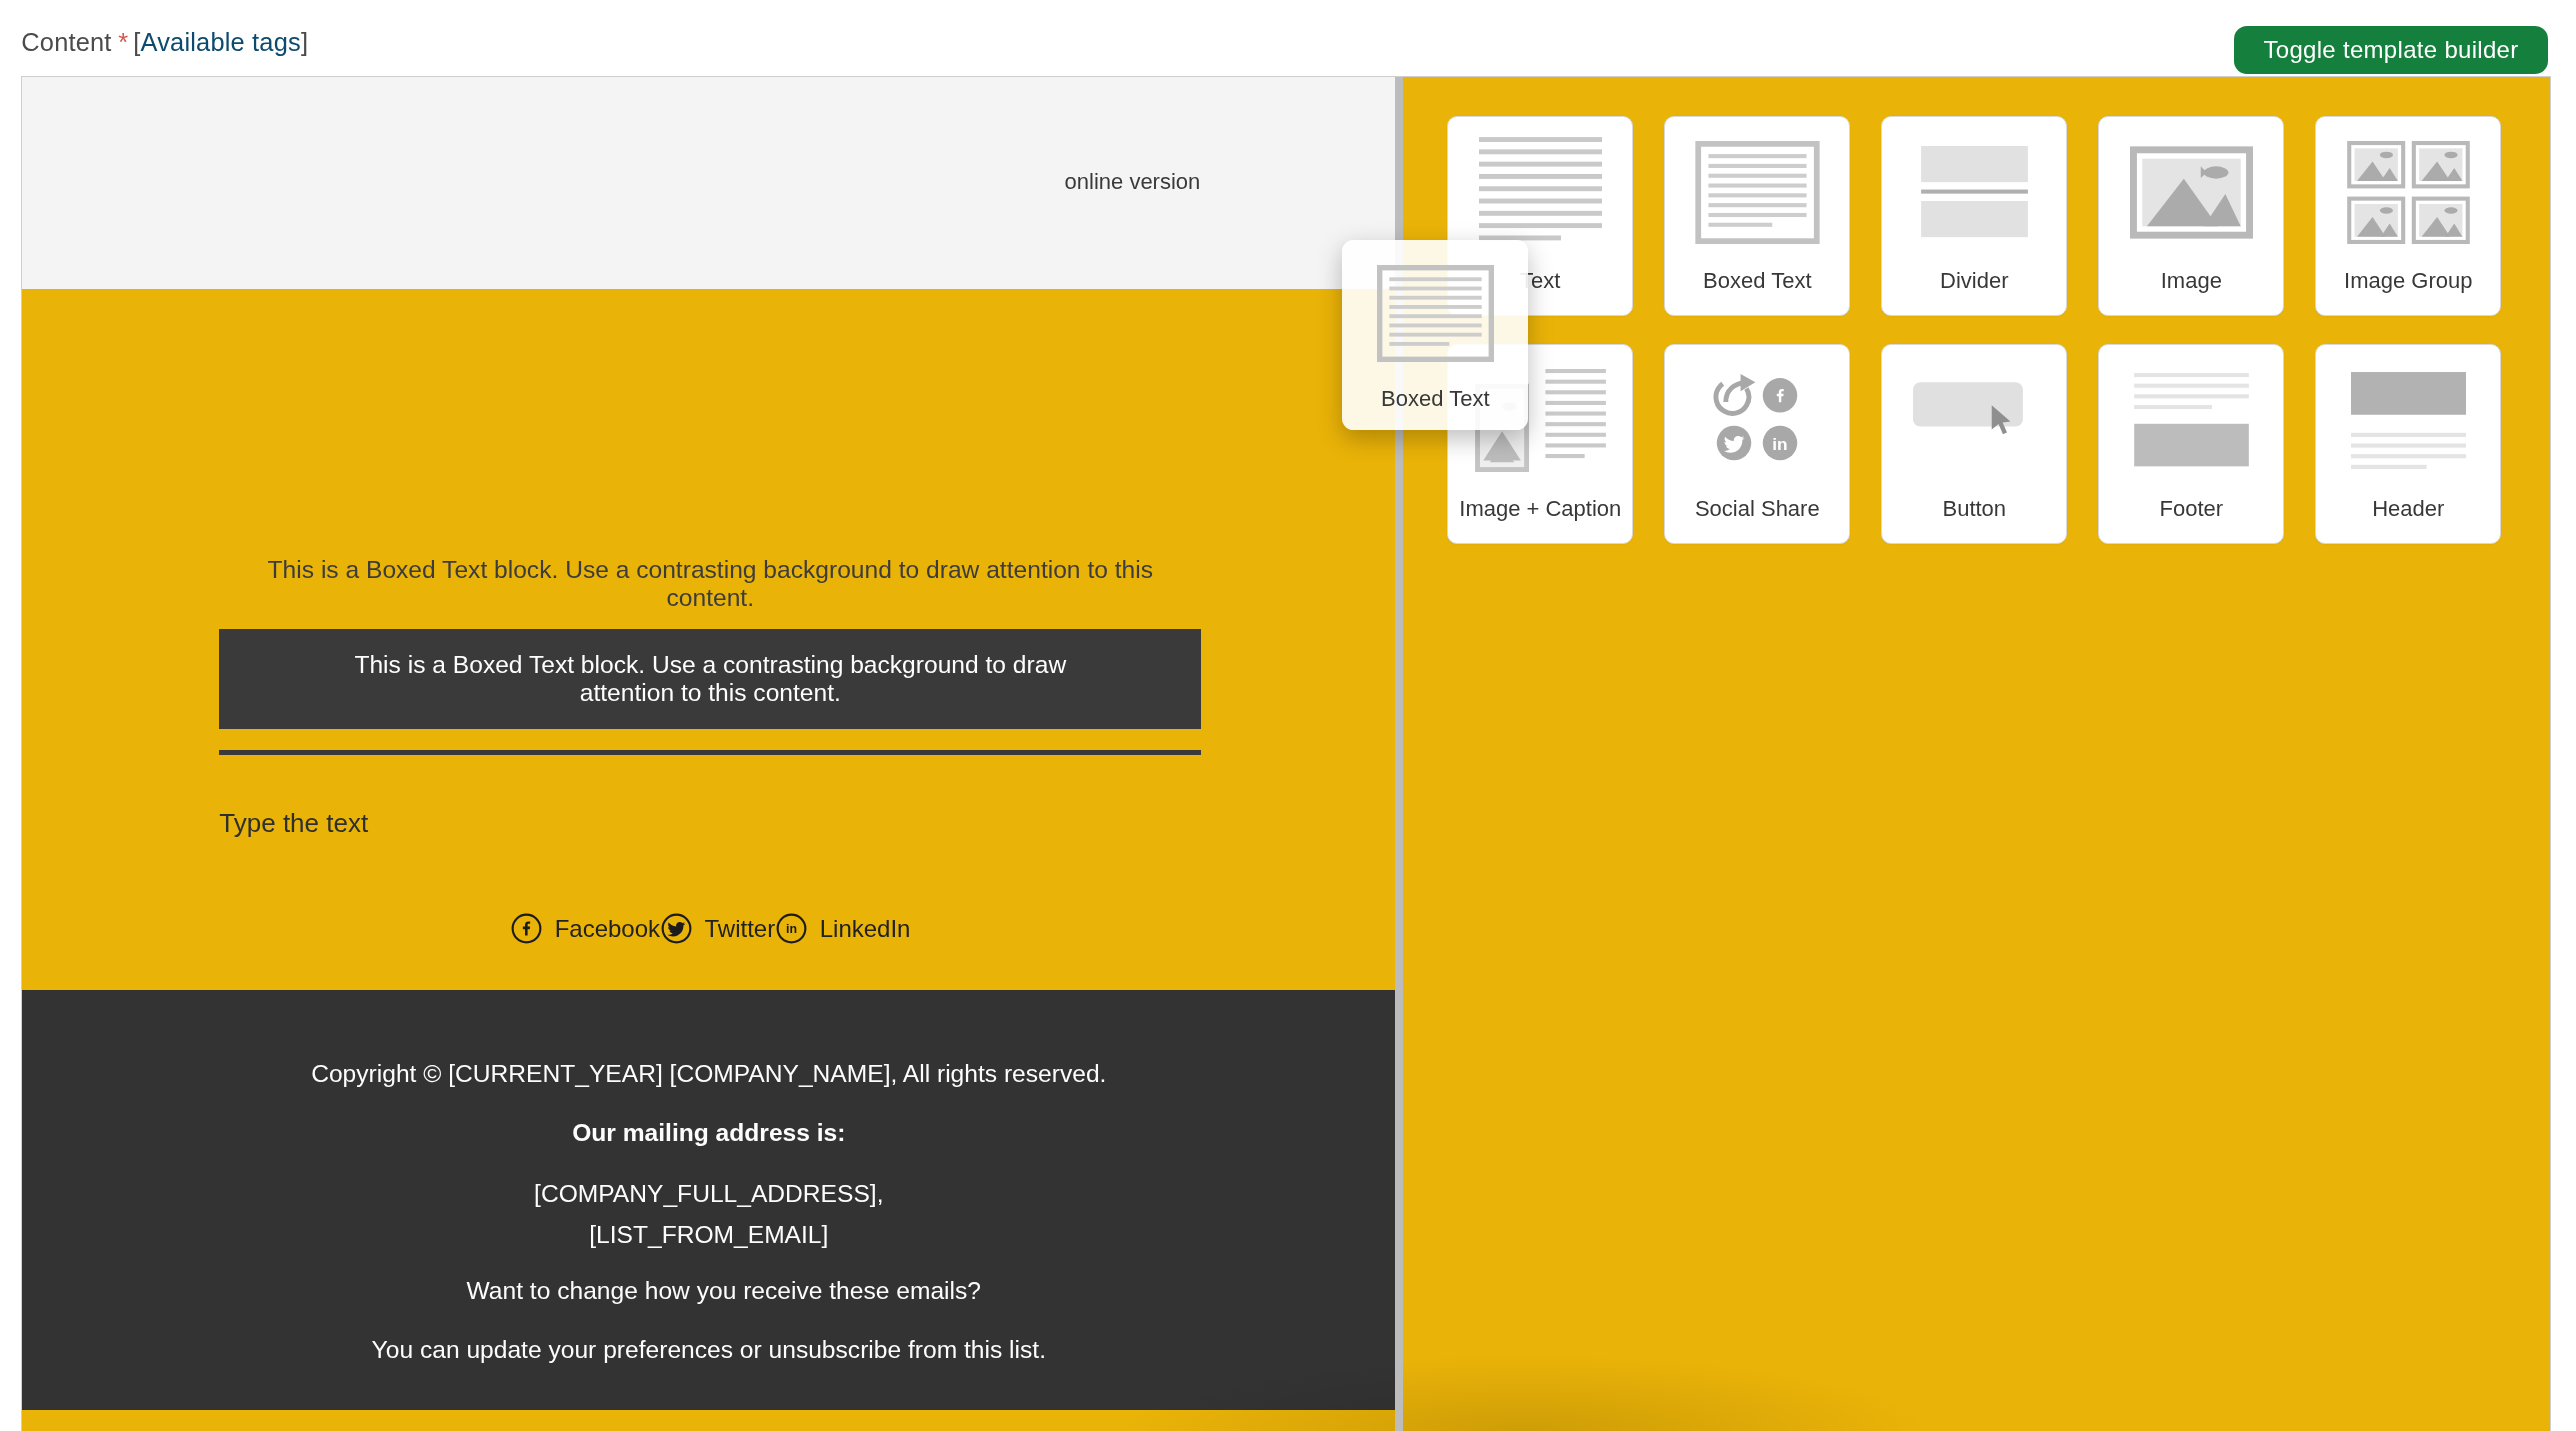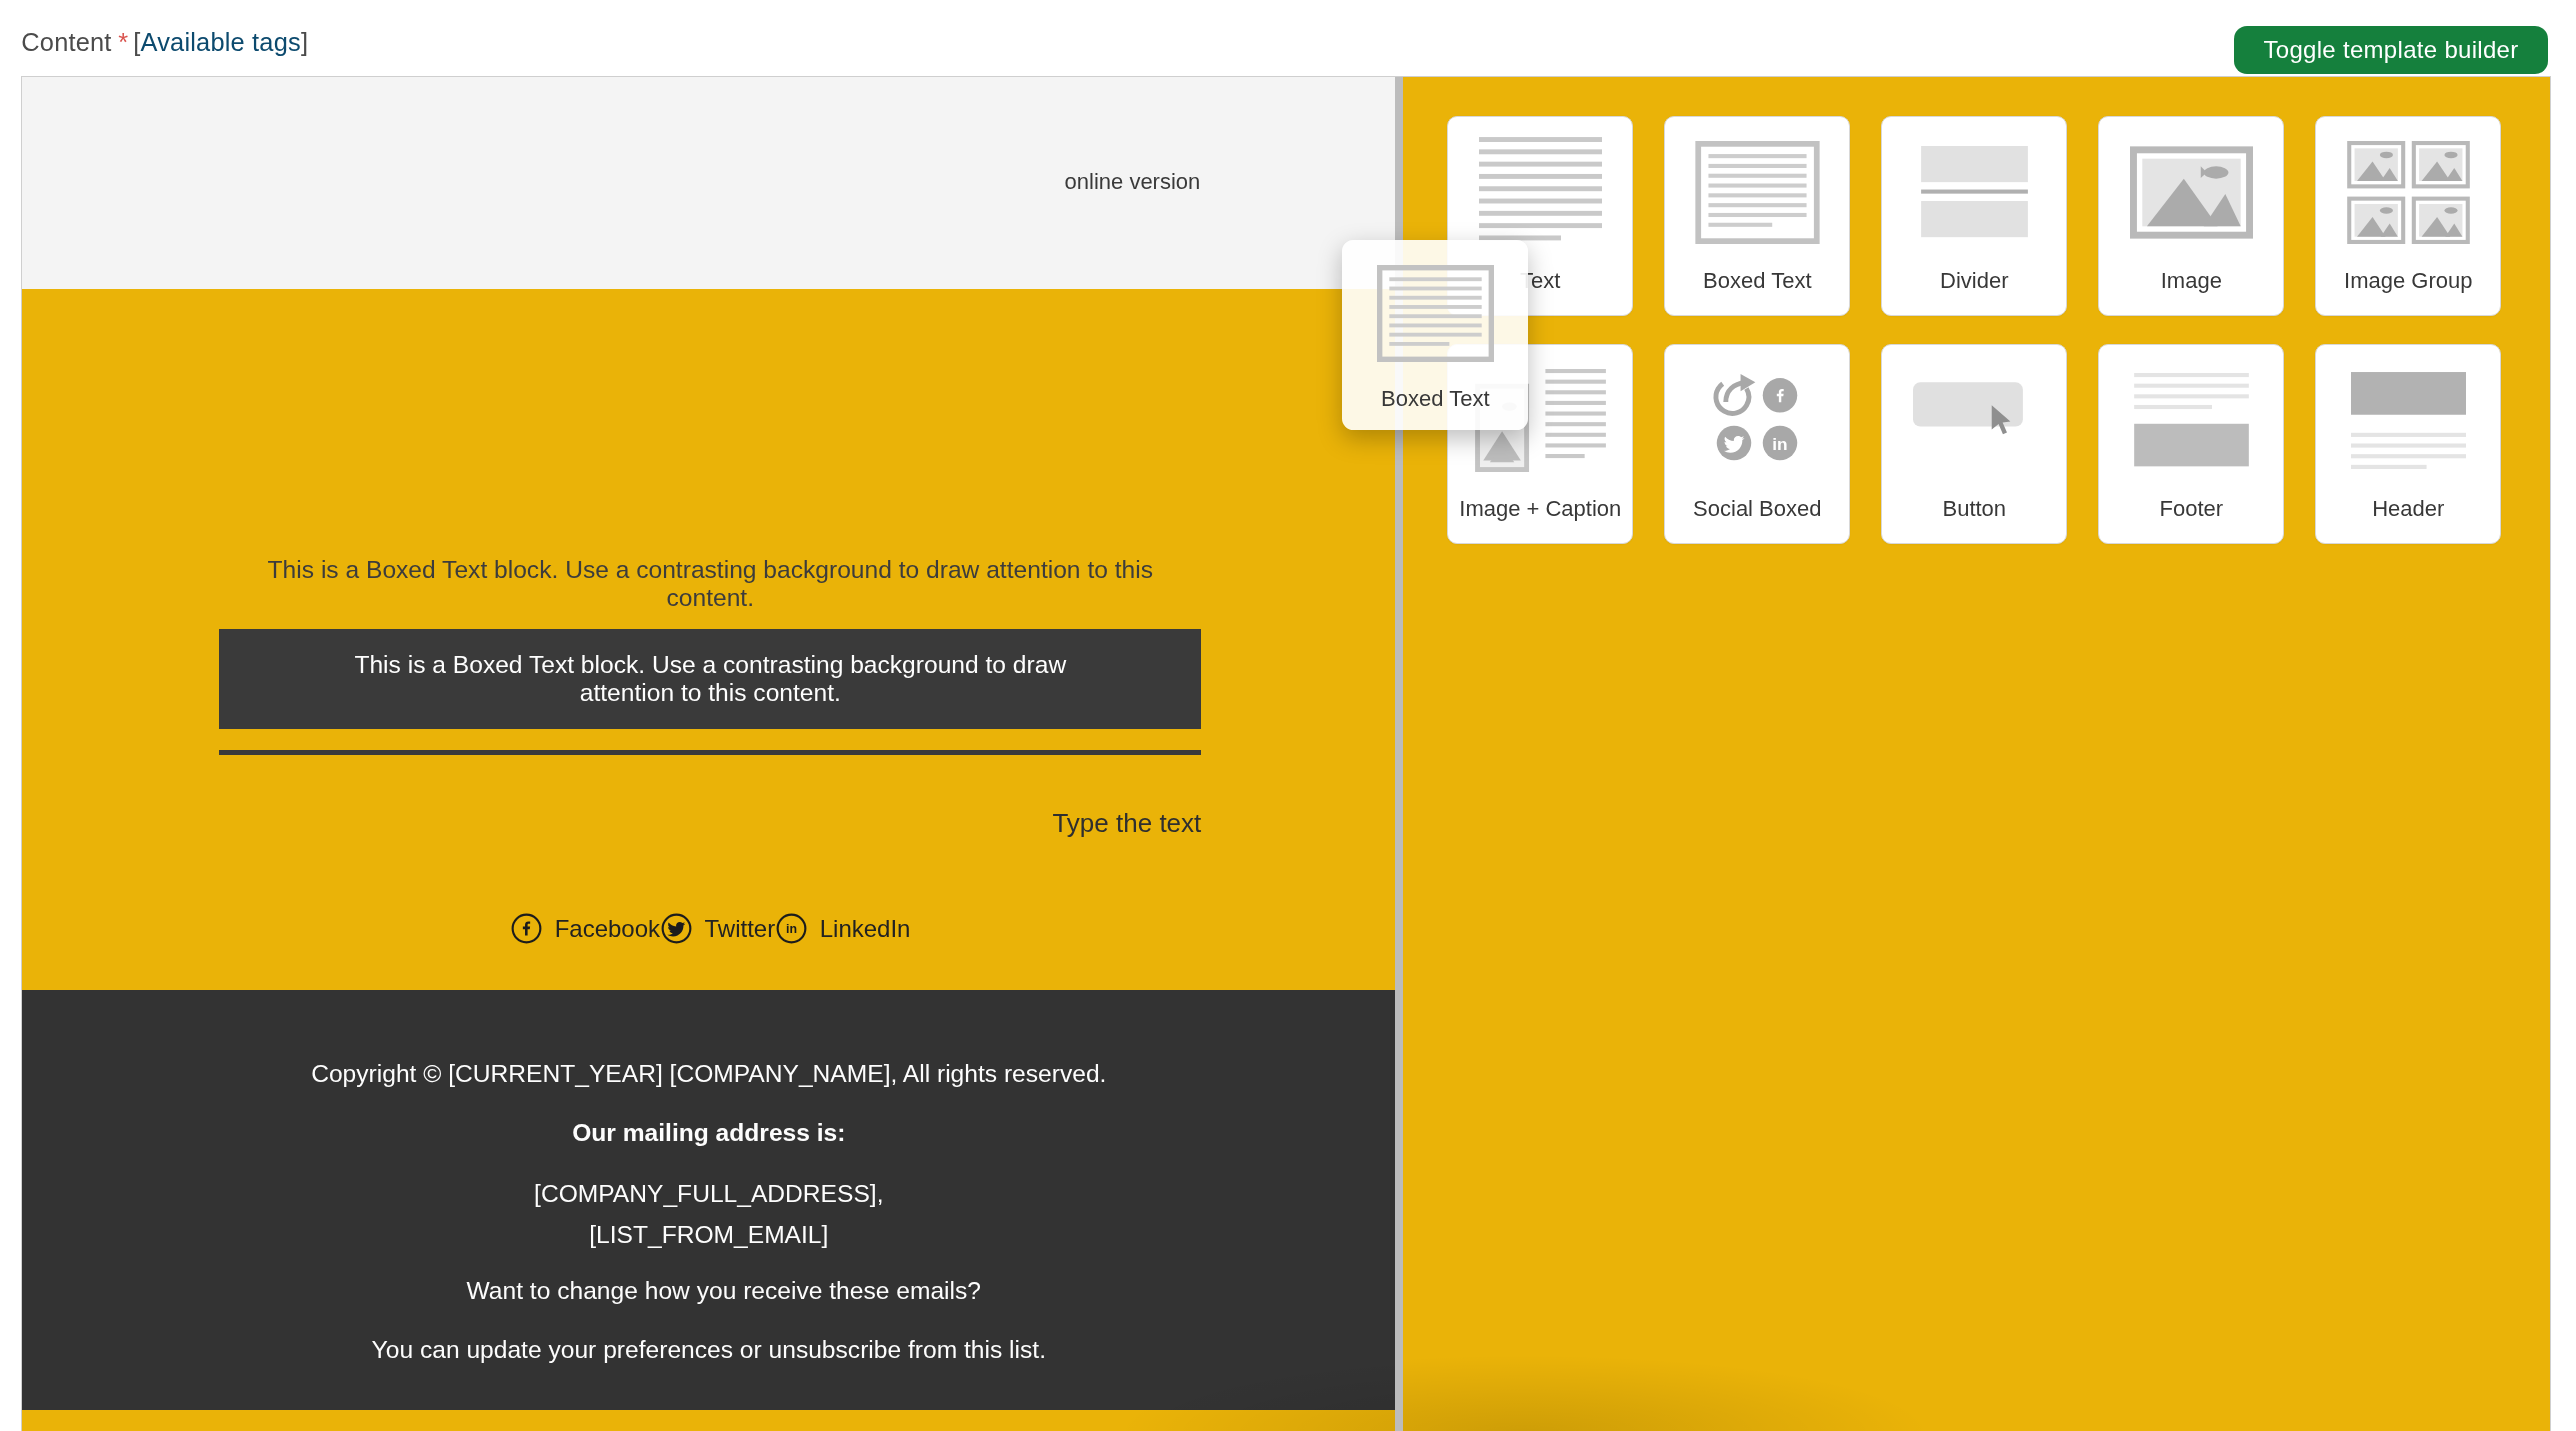--- a/index.html
+++ b/index.html
@@ -42,21 +42,21 @@
     font-size:24.6px;line-height:1.15;color:#3c3c3c;
   }
   .boxed-light .inner{max-width:919px;margin:0 auto;}
   .boxed-dark{
     position:absolute;left:197px;top:552px;width:982px;height:100px;background:#3a3a3a;
     display:flex;align-items:center;justify-content:center;text-align:center;
     font-size:24.6px;line-height:1.15;color:#fefefe;
   }
   .boxed-dark .inner{max-width:804px;margin:0 auto;}
   .h-divider{position:absolute;left:197px;top:673px;width:982px;height:4.9px;background:#3a3a3a;}
-  .type-text{position:absolute;left:197px;top:731px;width:982px;text-align:right;font-size:26px;color:#2f2f2f;}
+  .type-text{position:absolute;left:197px;top:731px;width:982px;text-align:left;font-size:26px;color:#2f2f2f;}
   .social-row{
     position:absolute;left:197px;top:808px;width:982px;height:39px;
     display:flex;align-items:center;justify-content:center;margin-top:24px;
   }
   .social-item{display:flex;align-items:center;gap:11.5px;cursor:pointer;}
   .social-item .lbl{font-size:24px;color:#222;}
   .email-footer{
     position:absolute;left:0;top:913px;width:1373px;height:420px;background:#333333;
     color:#fdfdfd;text-align:center;font-size:24.6px;box-sizing:border-box;padding-top:70px;
   }
@@ -323,21 +323,21 @@
               <path fill="#fff" d="M13.4 21v-8.2h2.76l.41-3.2h-3.17V7.55c0-.93.26-1.56 1.59-1.56h1.68V3.13c-.29-.04-1.29-.13-2.45-.13-2.43 0-4.1 1.48-4.1 4.21v2.39H7.35v3.2h2.77V21h3.28z"></path>
             </g>
           <circle cx="28" cy="84" r="21" fill="#a8a8a8"></circle>
           <g transform="translate(15.5,73) scale(1.05)">
               <path fill="#fff" d="M23.954 4.569c-.885.392-1.83.656-2.825.775 1.014-.611 1.794-1.574 2.163-2.723-.951.555-2.005.959-3.127 1.184-.896-.959-2.173-1.559-3.591-1.559-2.717 0-4.92 2.203-4.92 4.917 0 .39.045.765.127 1.124C7.691 8.094 4.066 6.13 1.64 3.161c-.427.722-.666 1.561-.666 2.475 0 1.71.87 3.213 2.188 4.096-.807-.026-1.566-.248-2.228-.616v.061c0 2.385 1.693 4.374 3.946 4.827-.413.111-.849.171-1.296.171-.314 0-.615-.03-.916-.086.631 1.953 2.445 3.377 4.604 3.417-1.68 1.319-3.809 2.105-6.102 2.105-.39 0-.779-.023-1.17-.067 2.189 1.394 4.768 2.209 7.557 2.209 9.054 0 13.999-7.496 13.999-13.986 0-.209 0-.42-.015-.63.961-.689 1.8-1.56 2.46-2.548z"></path>
             </g>
           <circle cx="84" cy="84" r="21" fill="#a8a8a8"></circle>
           <text x="84" y="92" text-anchor="middle" font-family="Liberation Sans, sans-serif" font-size="21" font-weight="bold" fill="#fff">in</text>
         </svg>
       </div>
-      <div class="card-label">Social Boxed</div>
+      <div class="card-label">Social Share</div>
     </div>
 
     <div class="card">
       <div class="card-icon">
         <svg width="123" height="76" viewBox="0 0 150 92">
           <rect x="0" y="0" width="134" height="54" rx="9" fill="#e0e0e0"></rect>
           <g transform="translate(96,28) scale(1.9)">
               <path fill="#8f8f8f" d="M0 0 L0 15.5 L4.4 12 L7.2 18.6 L9.8 17.5 L7 11 L12 10.5 Z"></path>
             </g>
         </svg>

